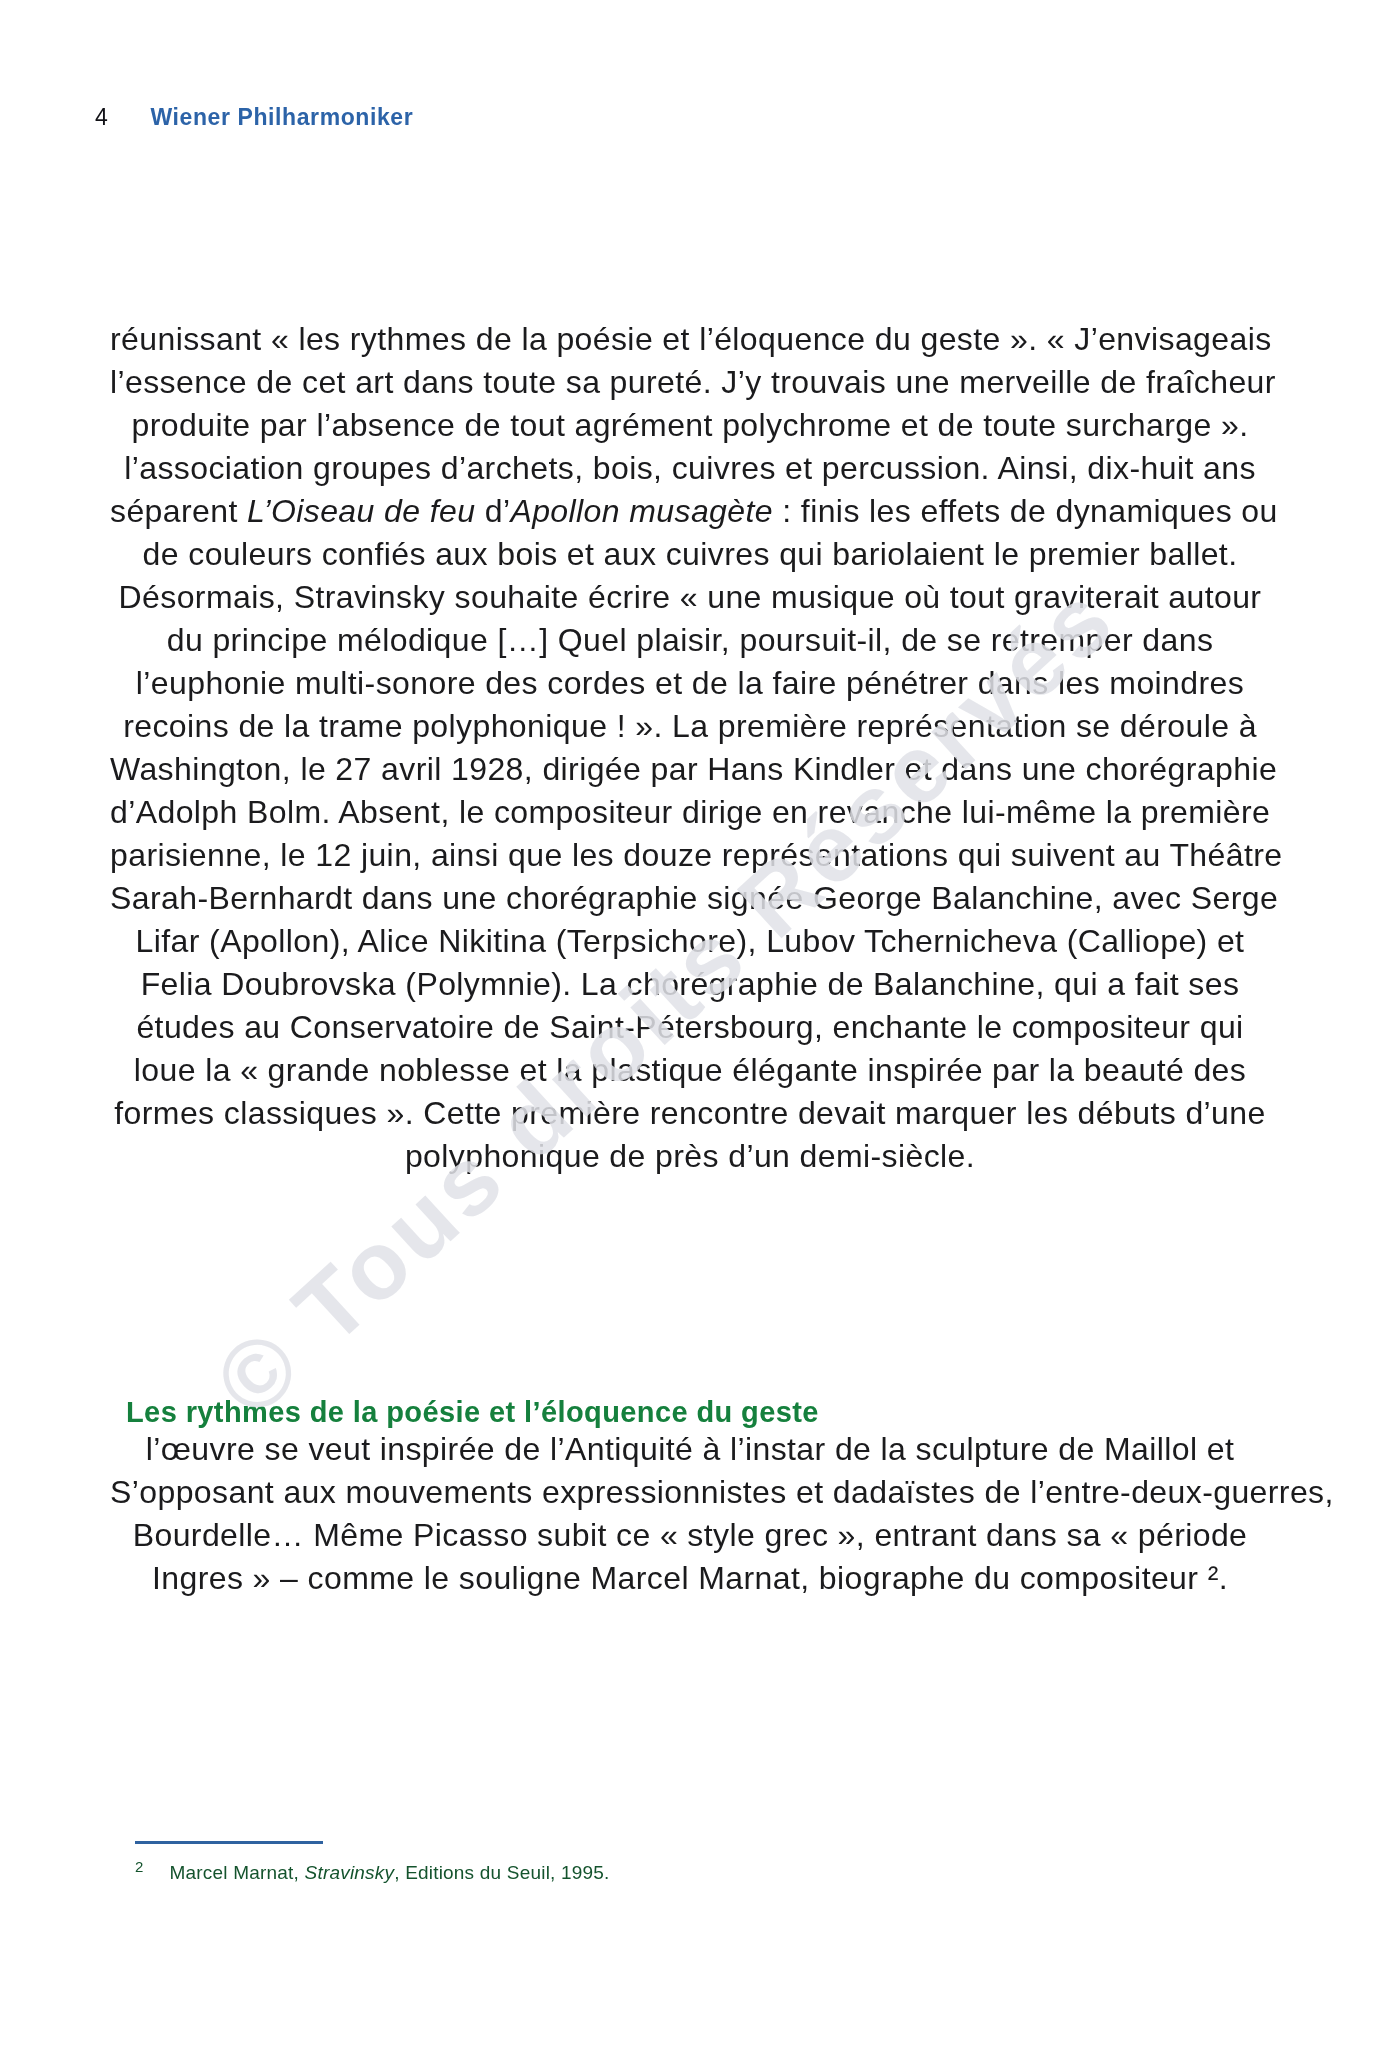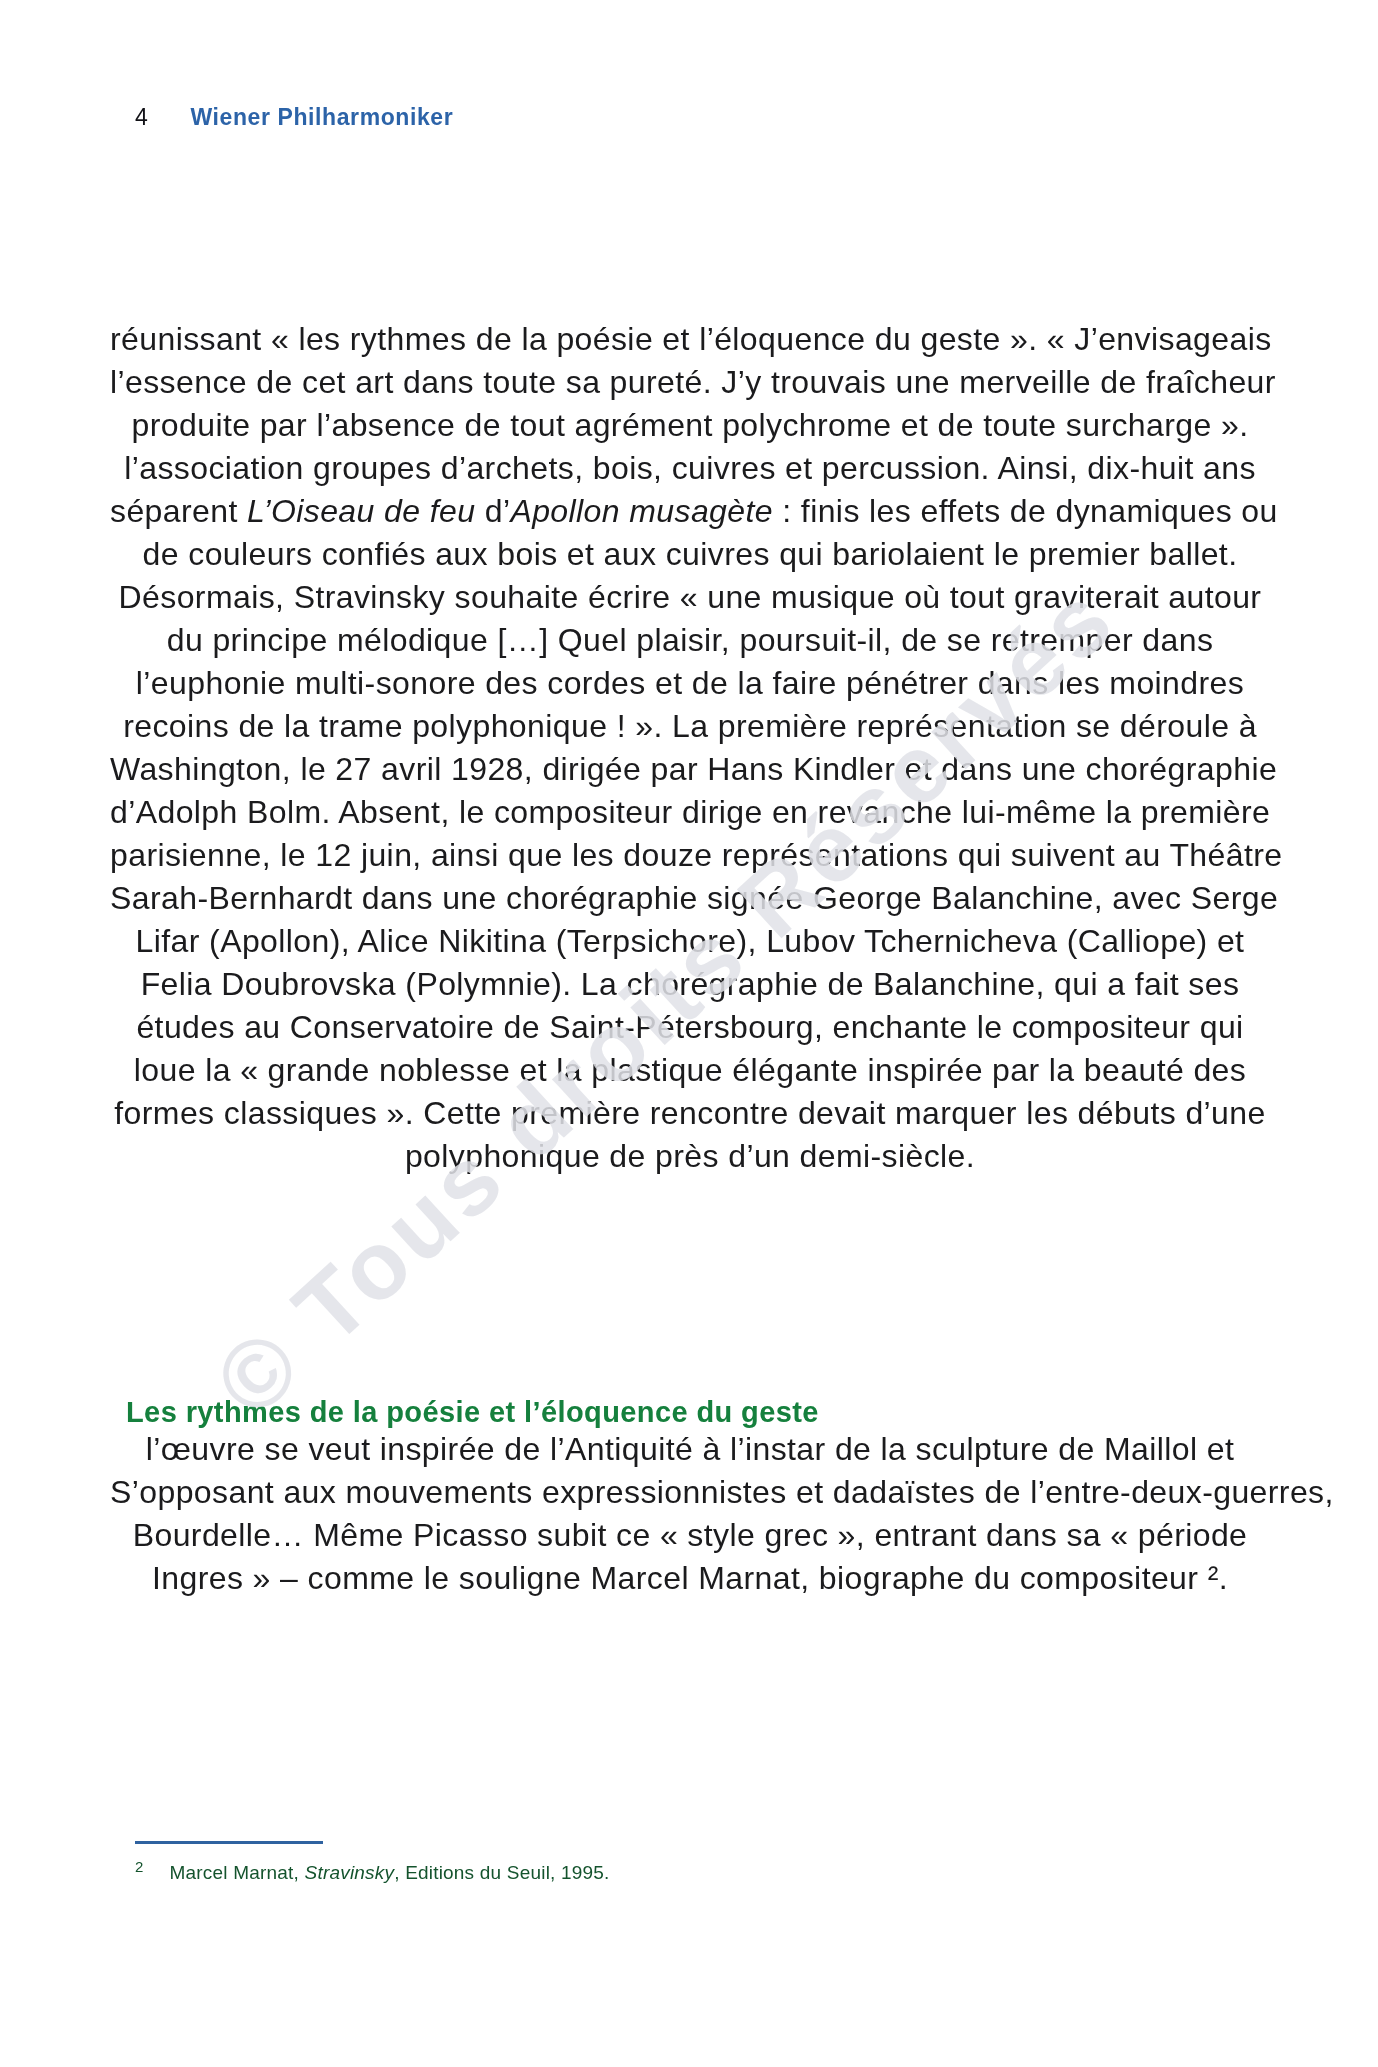--- a/index.html
+++ b/index.html
@@ -7,21 +7,21 @@
     position:relative;
     width:1378px; height:2067px;
     margin:0 auto;
     background:#ffffff;
     overflow:hidden;
     font-family:"Liberation Sans", sans-serif;
     color:#1b1b1d;
   }
 
   
-  .page-header { position:absolute; left:95px; top:104px; font-size:23px; font-weight:700; letter-spacing:0.6px;margin-left:40px; }
+  .page-header { position:absolute; left:95px; top:104px; font-size:23px; font-weight:700; letter-spacing:0.6px; }
   .page-number { color:#111116; font-weight:500; margin-right:42px; }
   .header-title { color:#2c63a8; }
 
   
   .para { position:absolute; left:110px; width:1160px; }
   .para .line {
     white-space:nowrap;
     font-size:32px;
     line-height:43px;
     letter-spacing:0.4px;

